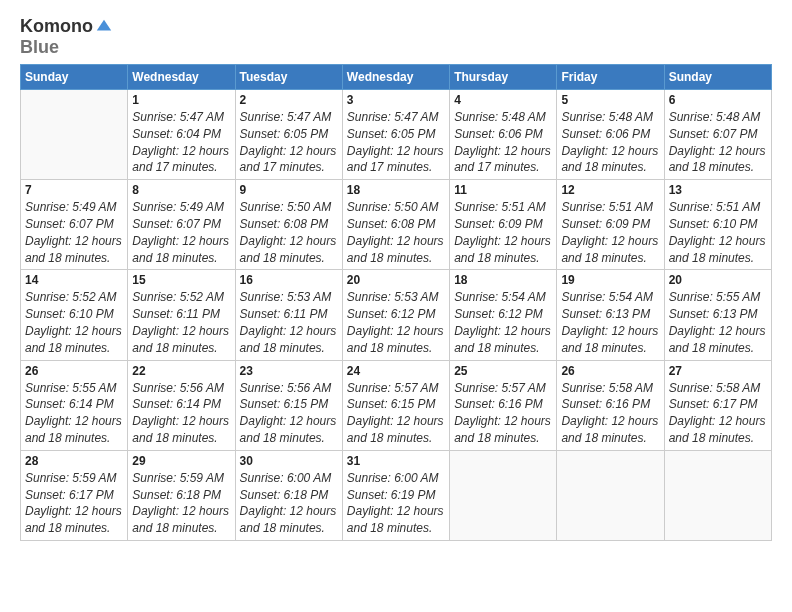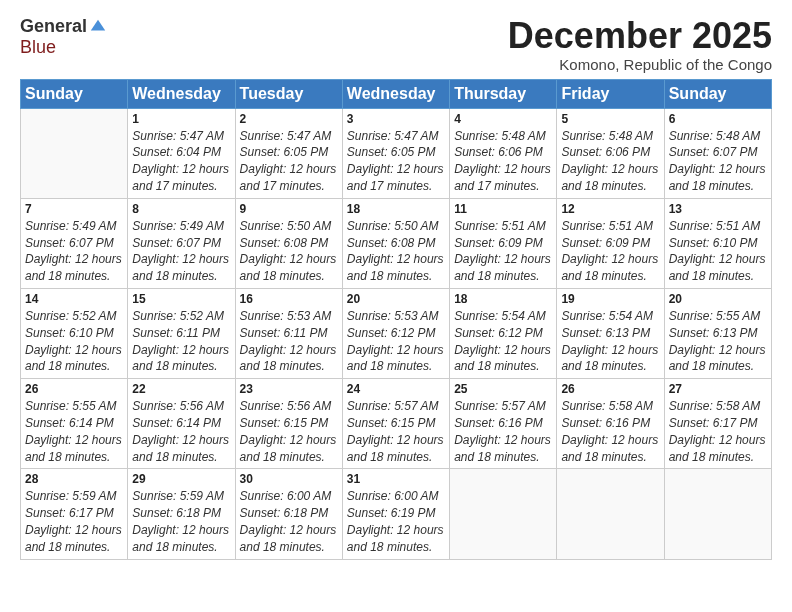--- a/index.html
+++ b/index.html
@@ -31,22 +31,22 @@
       display: flex;
       align-items: center;
     }
     .logo-general {
       font-size: 18px;
       font-weight: bold;
       color: #333;
     }
     .logo-blue {
       font-size: 18px;
-      font-weight: normal;
-      color: #7f1d1d;
+      font-weight: bold;
+      color: #737373;
     }
     .logo-icon {
       width: 18px;
       height: 18px;
       margin-left: 2px;
     }
     .title-block {
       text-align: right;
     }
     .month-title {
@@ -60,21 +60,21 @@
       color: #444;
     }
     .calendar {
       width: 100%;
       border-collapse: collapse;
       table-layout: fixed;
     }
     .calendar th {
       background-color: #3a7abf;
       color: #fff;
-      font-size: 16px;
+      font-size: 12px;
       font-weight: bold;
       padding: 5px 4px;
       text-align: left;
       border: 1px solid #5a9ad0;
     }
     .calendar td {
       vertical-align: top;
       border: 1px solid #ccc;
       padding: 3px 4px;
       font-size: 9.5px;
@@ -102,30 +102,26 @@
       height: 75px;
     }
   </style>
 </head>
 <body>
 
 <div class="page">
   <div class="header">
     <div class="logo">
       <div class="logo-text">
-        <span class="logo-general">General</span>
+        <span class="logo-general">Komono</span>
         <svg class="logo-icon" viewBox="0 0 20 20">
           <polygon points="10,2 18,14 2,14" fill="#4a90d9"></polygon>
         </svg>
       </div>
       <span class="logo-blue">Blue</span>
-    </div>
-    <div class="title-block">
-      <div class="month-title">December 2025</div>
-      <div class="subtitle">Komono, Republic of the Congo</div>
     </div>
   </div>
 
   <table class="calendar">
     <thead>
       <tr>
       <th>Sunday</th>
           <th>Wednesday</th>
           <th>Tuesday</th>
           <th>Wednesday</th>

